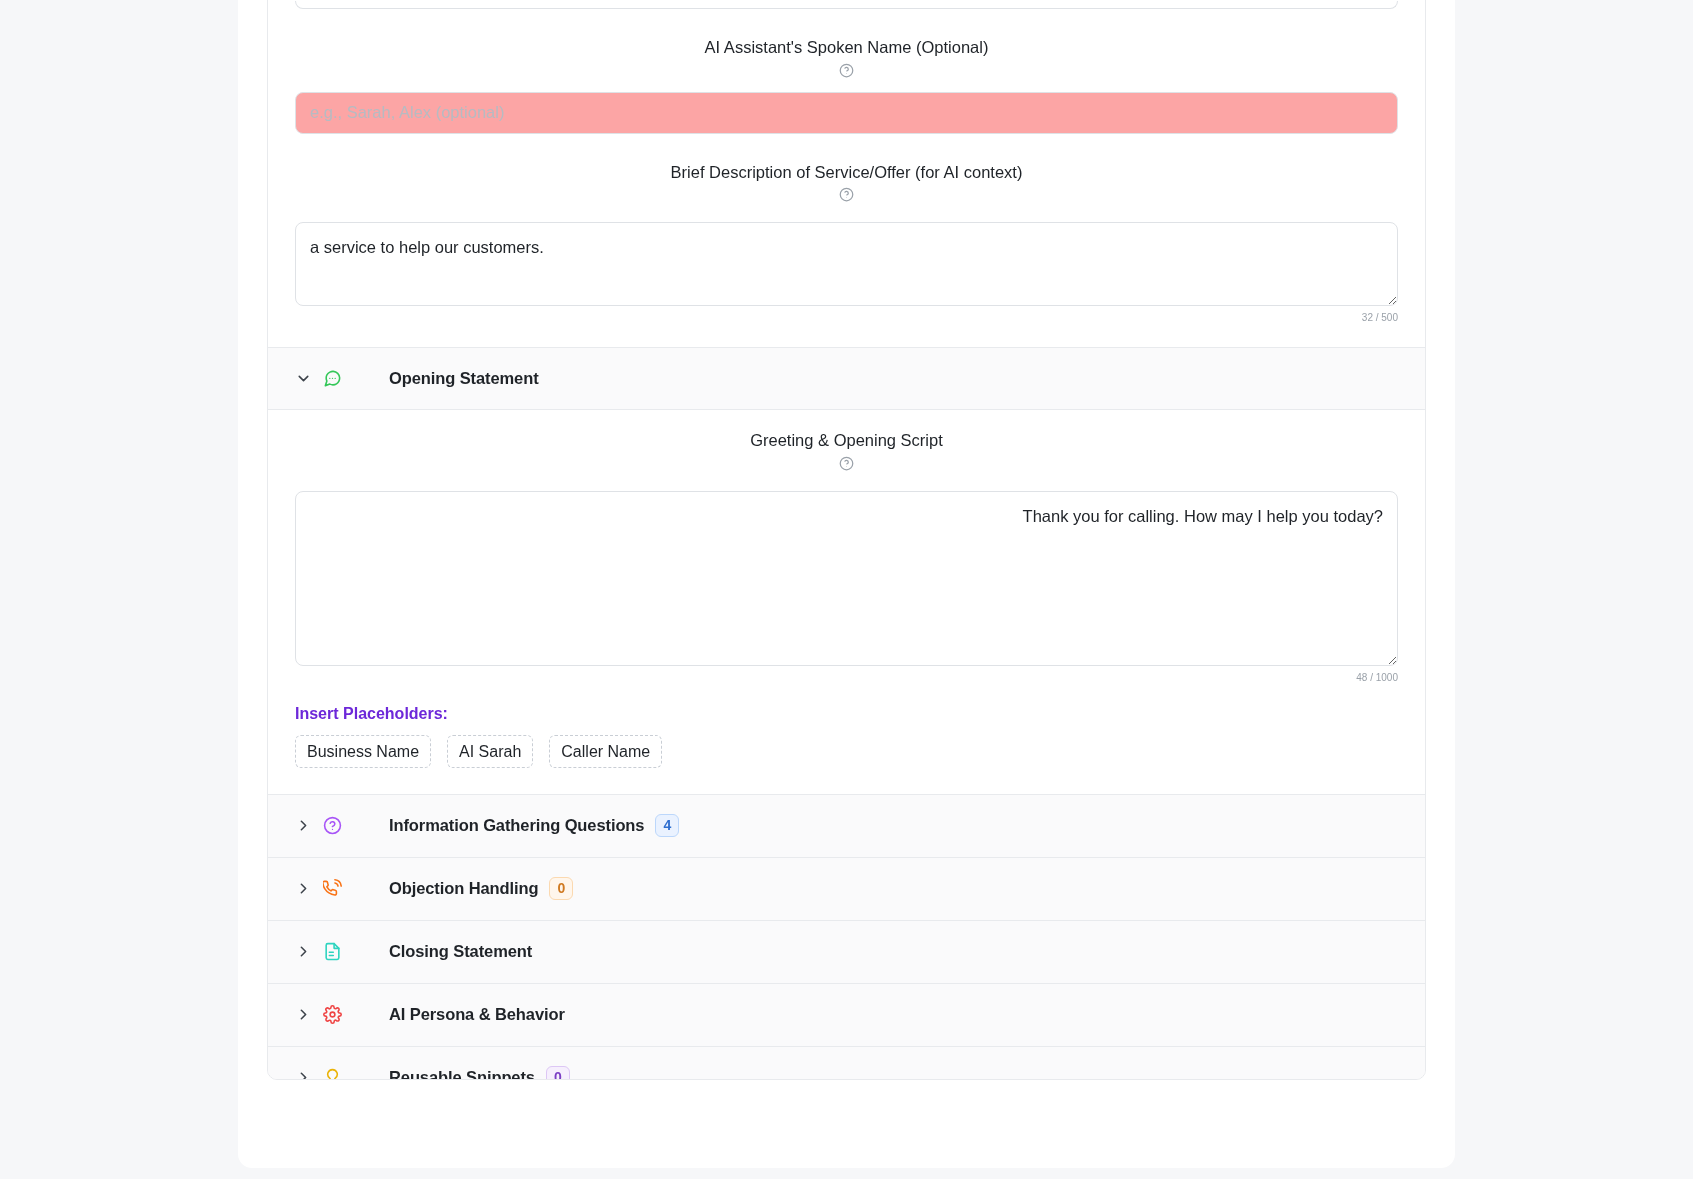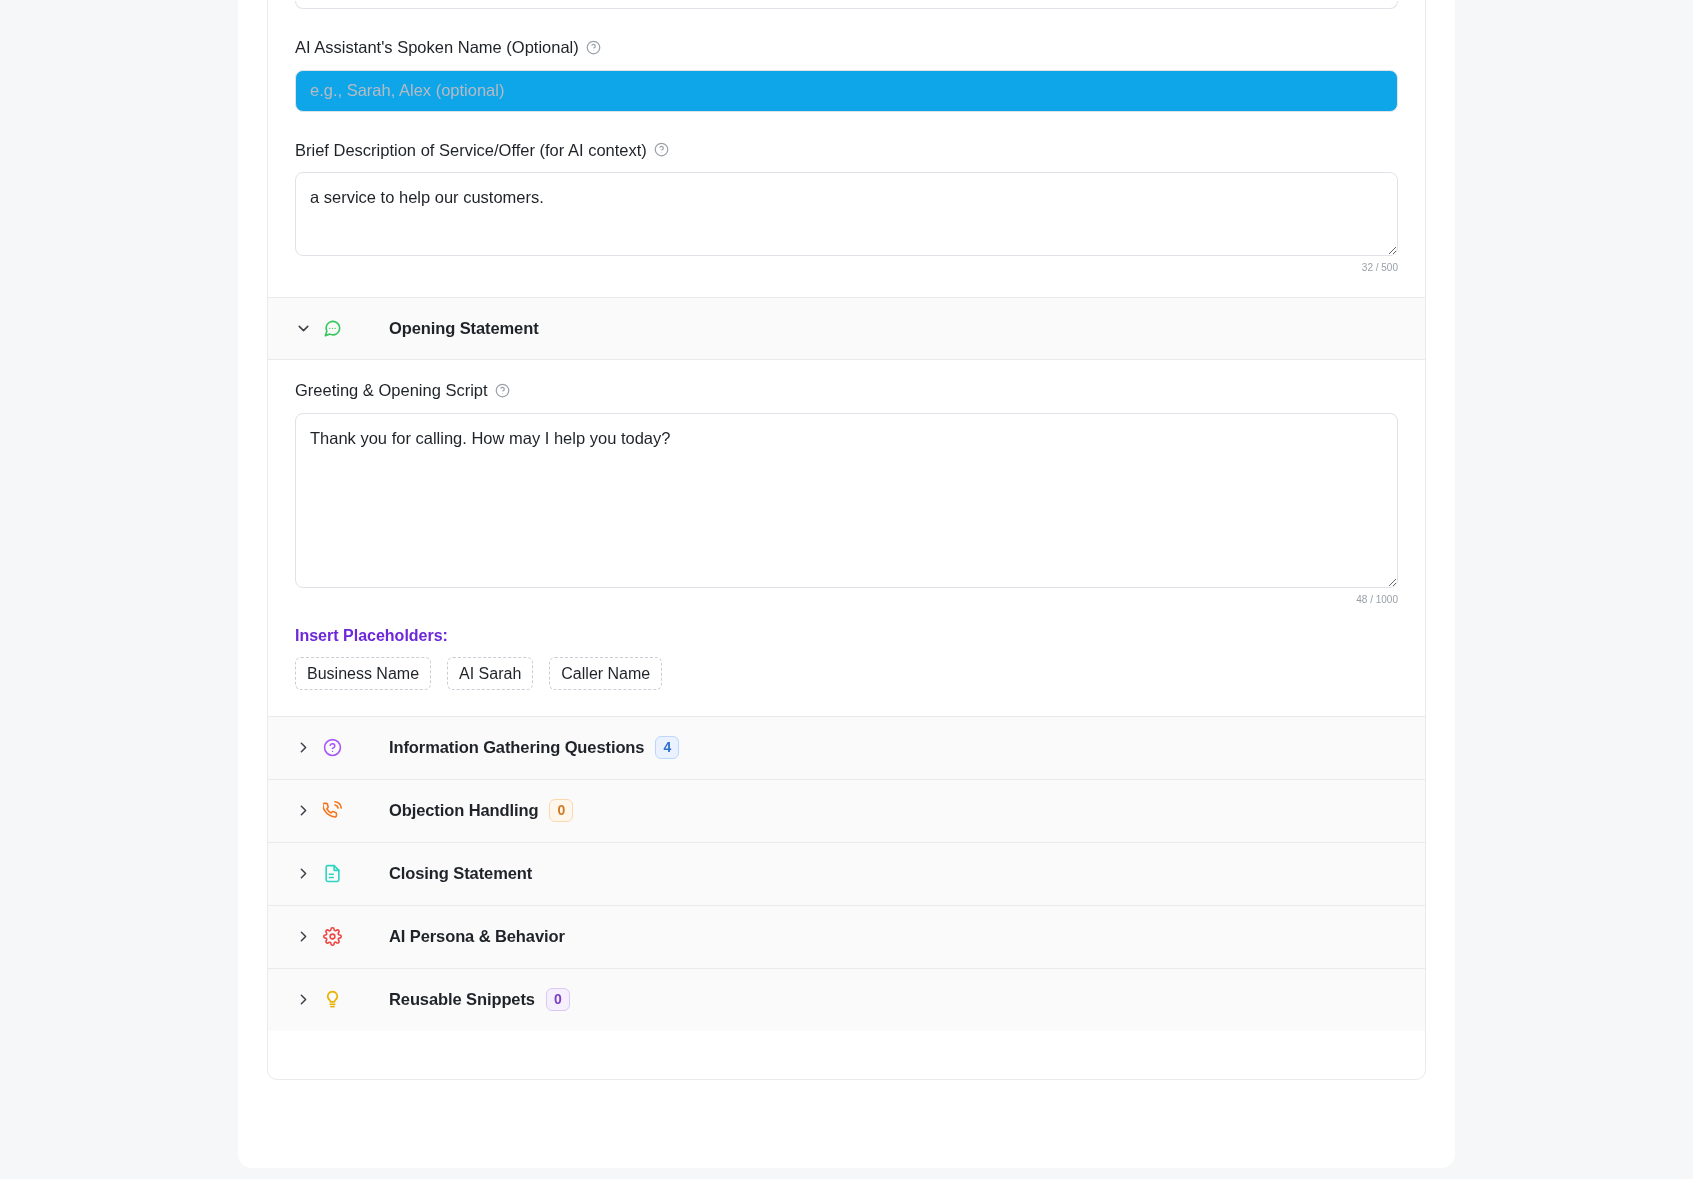--- a/index.html
+++ b/index.html
@@ -55,44 +55,45 @@
     box-sizing: border-box;
     background: #fff;
   }
   .label-row {
     display: flex;
     align-items: center;
     gap: 7px;
     font-size: 16.5px;
     color: #1f2328;
     line-height: 1;
+    flex-direction: column;
   }
   .help-icon {
     display: inline-flex;
     width: 15px;
     height: 15px;
     color: #9aa1a9;
     flex: none;
   }
   .text-input {
     margin-top: 14px;
     width: 100%;
     height: 42px;
     box-sizing: border-box;
     border: 1px solid #dfe2e6;
     border-radius: 8px;
-    background: #0ea5e9;
+    background: #fca5a5;
     padding: 0 14px;
     font-size: 16.5px;
     font-family: "Liberation Sans", sans-serif;
     color: #1f2328;
     outline: none;
   }
   .text-input::placeholder { color: #b6bbc2; }
-  .textarea-wrap { position: relative; margin-top: 14px; }
+  .textarea-wrap { position: relative; margin-top: 20px; }
   textarea.area {
     display: block;
     width: 100%;
     box-sizing: border-box;
     border: 1px solid #dfe2e6;
     border-radius: 8px;
     background: #ffffff;
     padding: 13px 14px;
     font-size: 16.5px;
     line-height: 1.35;
@@ -239,21 +240,21 @@
             <span>Greeting &amp; Opening Script</span>
             <span class="help-icon">
               <svg viewBox="0 0 24 24" width="15" height="15" fill="none" stroke="currentColor" stroke-width="2">
                 <circle cx="12" cy="12" r="10"></circle>
                 <path d="M9.1 9a3 3 0 0 1 5.8 1c0 2-3 3-3 3"></path>
                 <circle cx="12" cy="17" r="0.6" fill="currentColor" stroke="none"></circle>
               </svg>
             </span>
           </div>
           <div class="textarea-wrap">
-            <textarea class="area" rows="6" style="height: 175px;">Thank you for calling. How may I help you today?</textarea>
+            <textarea class="area" rows="6" style="height: 175px; text-align: right;">Thank you for calling. How may I help you today?</textarea>
           </div>
           <div class="counter">48 / 1000</div>
 
           <div class="spacer-22"></div>
 
           <div class="placeholders-title">Insert Placeholders:</div>
           <div class="chip-row">
             <button class="chip">Business Name</button>
             <button class="chip">AI Sarah</button>
             <button class="chip">Caller Name</button>

